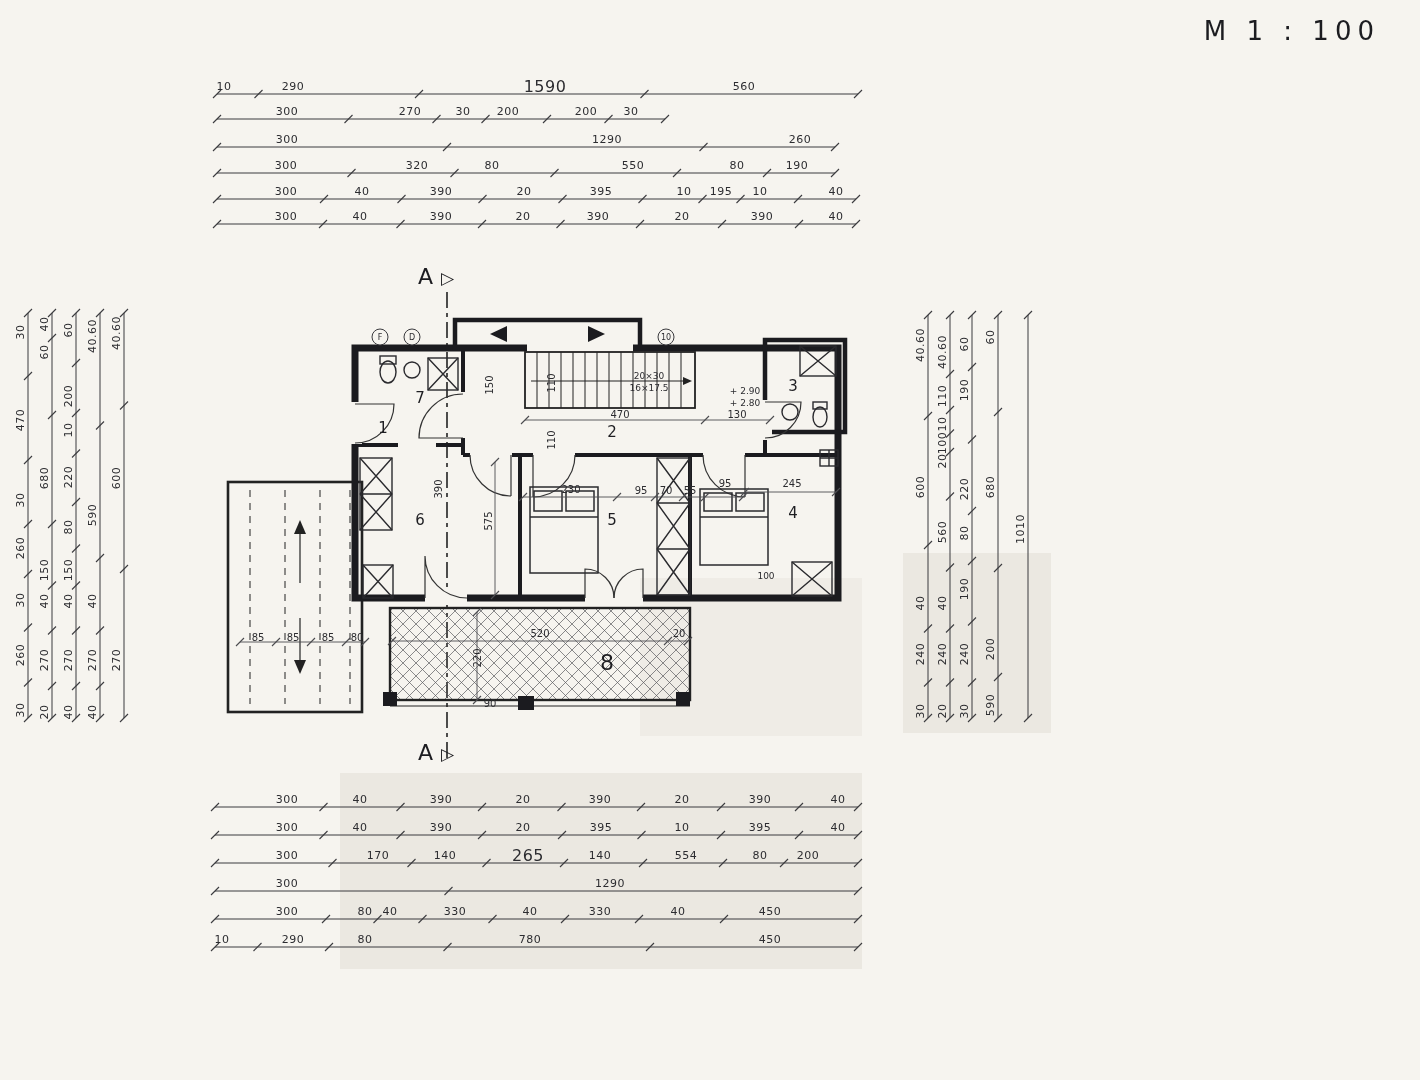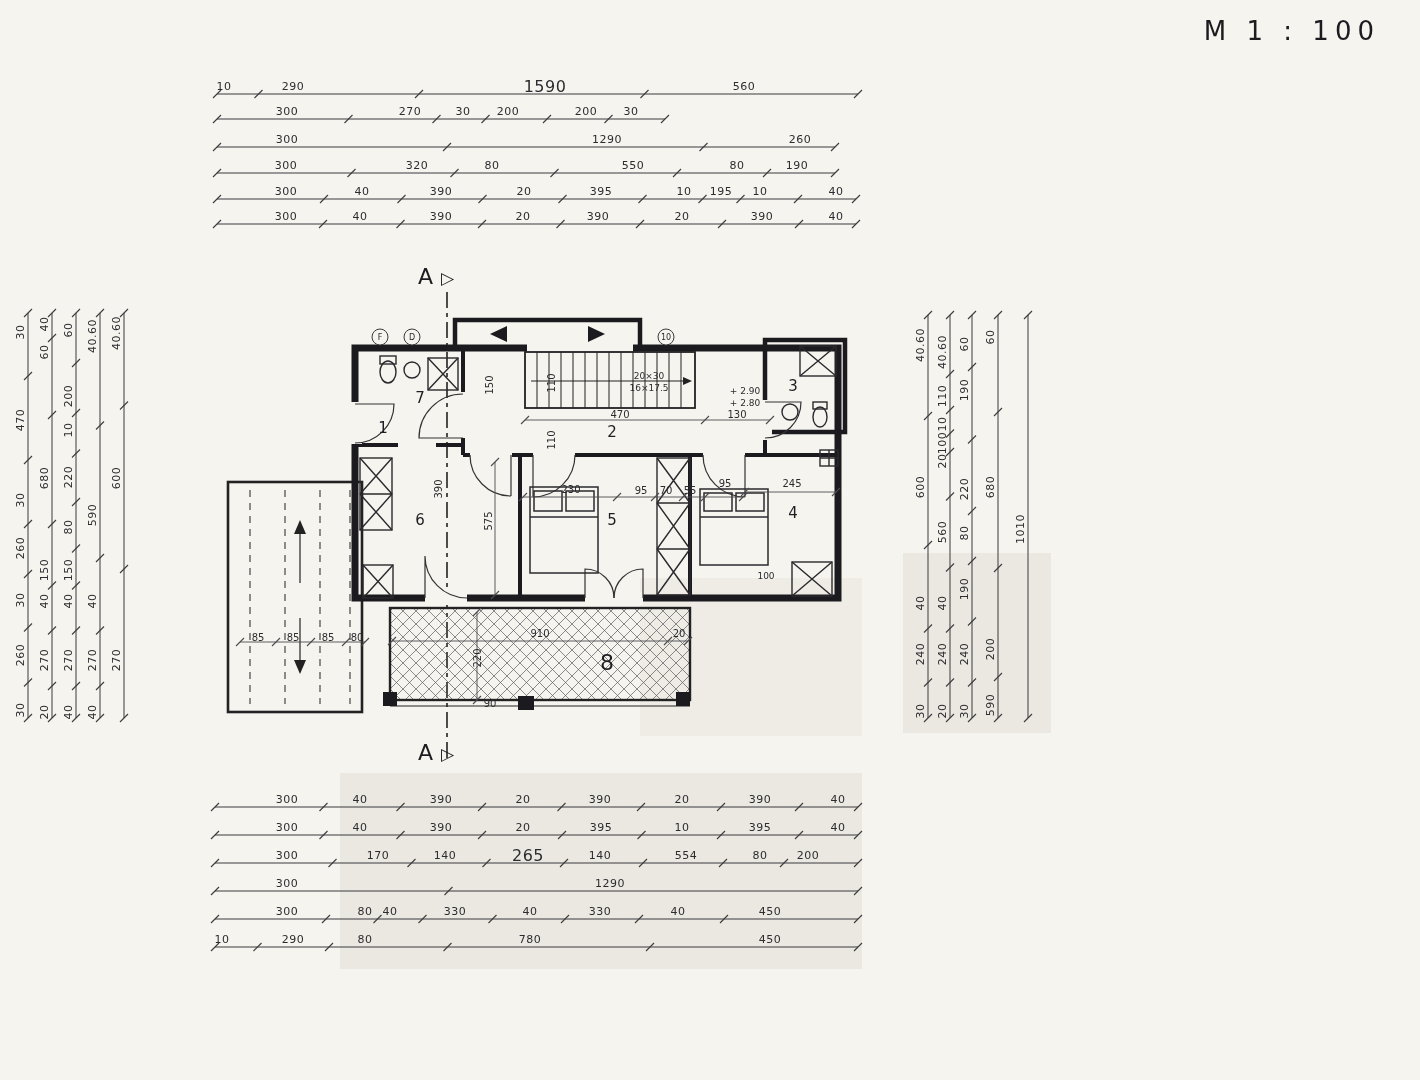--- a/index.html
+++ b/index.html
@@ -502,21 +502,21 @@
       <span class="anno" style="left: 571px; top: 489px; font-size: 10px;">230</span>
       <span class="anno" style="left: 641px; top: 490px; font-size: 10px;">95</span>
       <span class="anno" style="left: 666px; top: 490px; font-size: 10px;">70</span>
       <span class="anno" style="left: 690px; top: 490px; font-size: 10px;">55</span>
       <span class="anno" style="left: 725px; top: 483px; font-size: 10px;">95</span>
       <span class="anno" style="left: 792px; top: 483px; font-size: 10px;">245</span>
       <span class="anno" style="left: 258px; top: 637px; font-size: 10px;">85</span>
       <span class="anno" style="left: 293px; top: 637px; font-size: 10px;">85</span>
       <span class="anno" style="left: 328px; top: 637px; font-size: 10px;">85</span>
       <span class="anno" style="left: 357px; top: 637px; font-size: 10px;">80</span>
-      <span class="anno" style="left: 540px; top: 633px; font-size: 10px;">910</span>
+      <span class="anno" style="left: 540px; top: 633px; font-size: 10px;">520</span>
       <span class="anno" style="left: 679px; top: 633px; font-size: 10px;">20</span>
       <span class="anno rot" style="left: 477px; top: 658px; font-size: 10px;">220</span>
       <span class="anno" style="left: 490px; top: 703px; font-size: 10px;">90</span>
       <span class="anno" style="left: 766px; top: 576px; font-size: 9px;">100</span>
       <div class="bubble" style="left: 380px; top: 337px;">F</div>
       <div class="bubble" style="left: 412px; top: 337px;">D</div>
       <div class="bubble" style="left: 666px; top: 337px;">10</div>
     </div>
 
   <div class="title-block">

